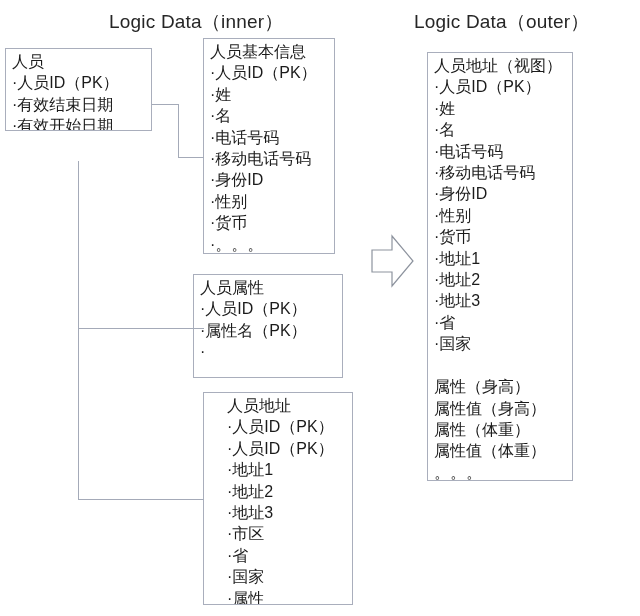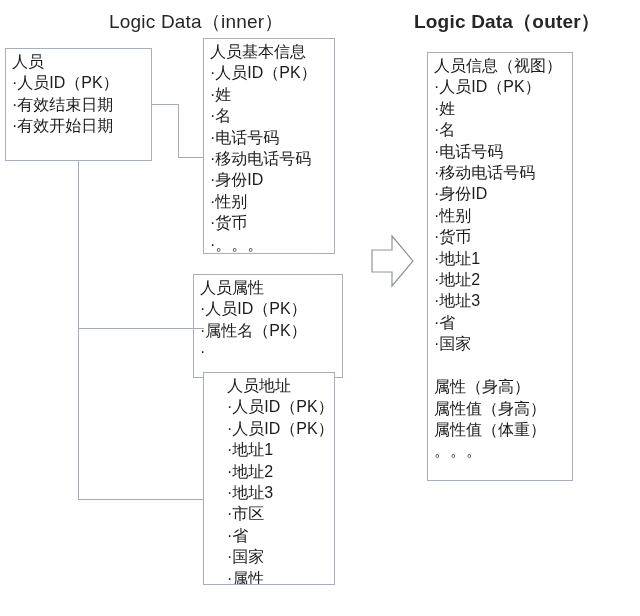--- a/index.html
+++ b/index.html
@@ -24,37 +24,37 @@
   }
   .diagram-title {
     position: absolute;
     font-size: 19px;
     font-weight: 400;
     color: var(--title);
     white-space: nowrap;
     letter-spacing: 0.2px;
   }
   #title-inner { left: 109px; top: 9px; }
-  #title-outer { left: 414px; top: 9px; font-weight: bold; }
+  #title-outer { left: 414px; top: 9px; }
   .entity-box {
     position: absolute;
     border: 1px solid var(--border);
     background: #fff;
     padding: 2px 6px;
     color: var(--text);
     font-size: 16px;
     line-height: 21.4px;
     overflow: hidden;
   }
   .box-title { white-space: nowrap; }
   .box-line { white-space: nowrap; }
-  #box-person { left: 5px;   top: 48px;  width: 147px; height: 113px; }
+  #box-person { left: 5px;   top: 48px;  width: 147px; height: 83px; }
   #box-basic  { left: 203px; top: 38px;  width: 132px; height: 216px; }
   #box-attr   { left: 193px; top: 274px; width: 150px; height: 104px; }
-  #box-addr   { left: 203px; top: 372px; width: 132px; height: 213px; padding-left: 23px; }
+  #box-addr   { left: 203px; top: 392px; width: 150px; height: 213px; padding-left: 23px; }
   #box-view   { left: 427px; top: 52px;  width: 146px; height: 429px; }
   .line {
     position: absolute;
     background: var(--connector);
   }
   .line.h { height: 1px; }
   .line.v { width: 1px; }
   #conn-a1 { left: 152px; top: 104px; width: 27px; }
   #conn-a2 { left: 178px; top: 104px; height: 54px; }
   #conn-a3 { left: 178px; top: 157px; width: 26px; }
@@ -118,38 +118,39 @@
         <div class="box-line">·地址2</div>
         <div class="box-line">·地址3</div>
         <div class="box-line">·市区</div>
         <div class="box-line">·省</div>
         <div class="box-line">·国家</div>
         <div class="box-line">·属性</div>
       </div>
   </div>
 
   <div class="entity-box" id="box-view">
-    <div class="box-title">人员信息（视图）</div>
+    <div class="box-title">人员地址（视图）</div>
     <div class="box-fields">
         <div class="box-line">·人员ID（PK）</div>
         <div class="box-line">·姓</div>
         <div class="box-line">·名</div>
         <div class="box-line">·电话号码</div>
         <div class="box-line">·移动电话号码</div>
         <div class="box-line">·身份ID</div>
         <div class="box-line">·性别</div>
         <div class="box-line">·货币</div>
         <div class="box-line">·地址1</div>
         <div class="box-line">·地址2</div>
         <div class="box-line">·地址3</div>
         <div class="box-line">·省</div>
         <div class="box-line">·国家</div>
         <div class="box-line">&nbsp;</div>
         <div class="box-line">属性（身高）</div>
         <div class="box-line">属性值（身高）</div>
+        <div class="box-line">属性（体重）</div>
         <div class="box-line">属性值（体重）</div>
         <div class="box-line">。。。</div>
       </div>
   </div>
 
   <div class="line h" id="conn-a1"></div>
   <div class="line v" id="conn-a2"></div>
   <div class="line h" id="conn-a3"></div>
 
   <div class="line v" id="conn-trunk"></div>

